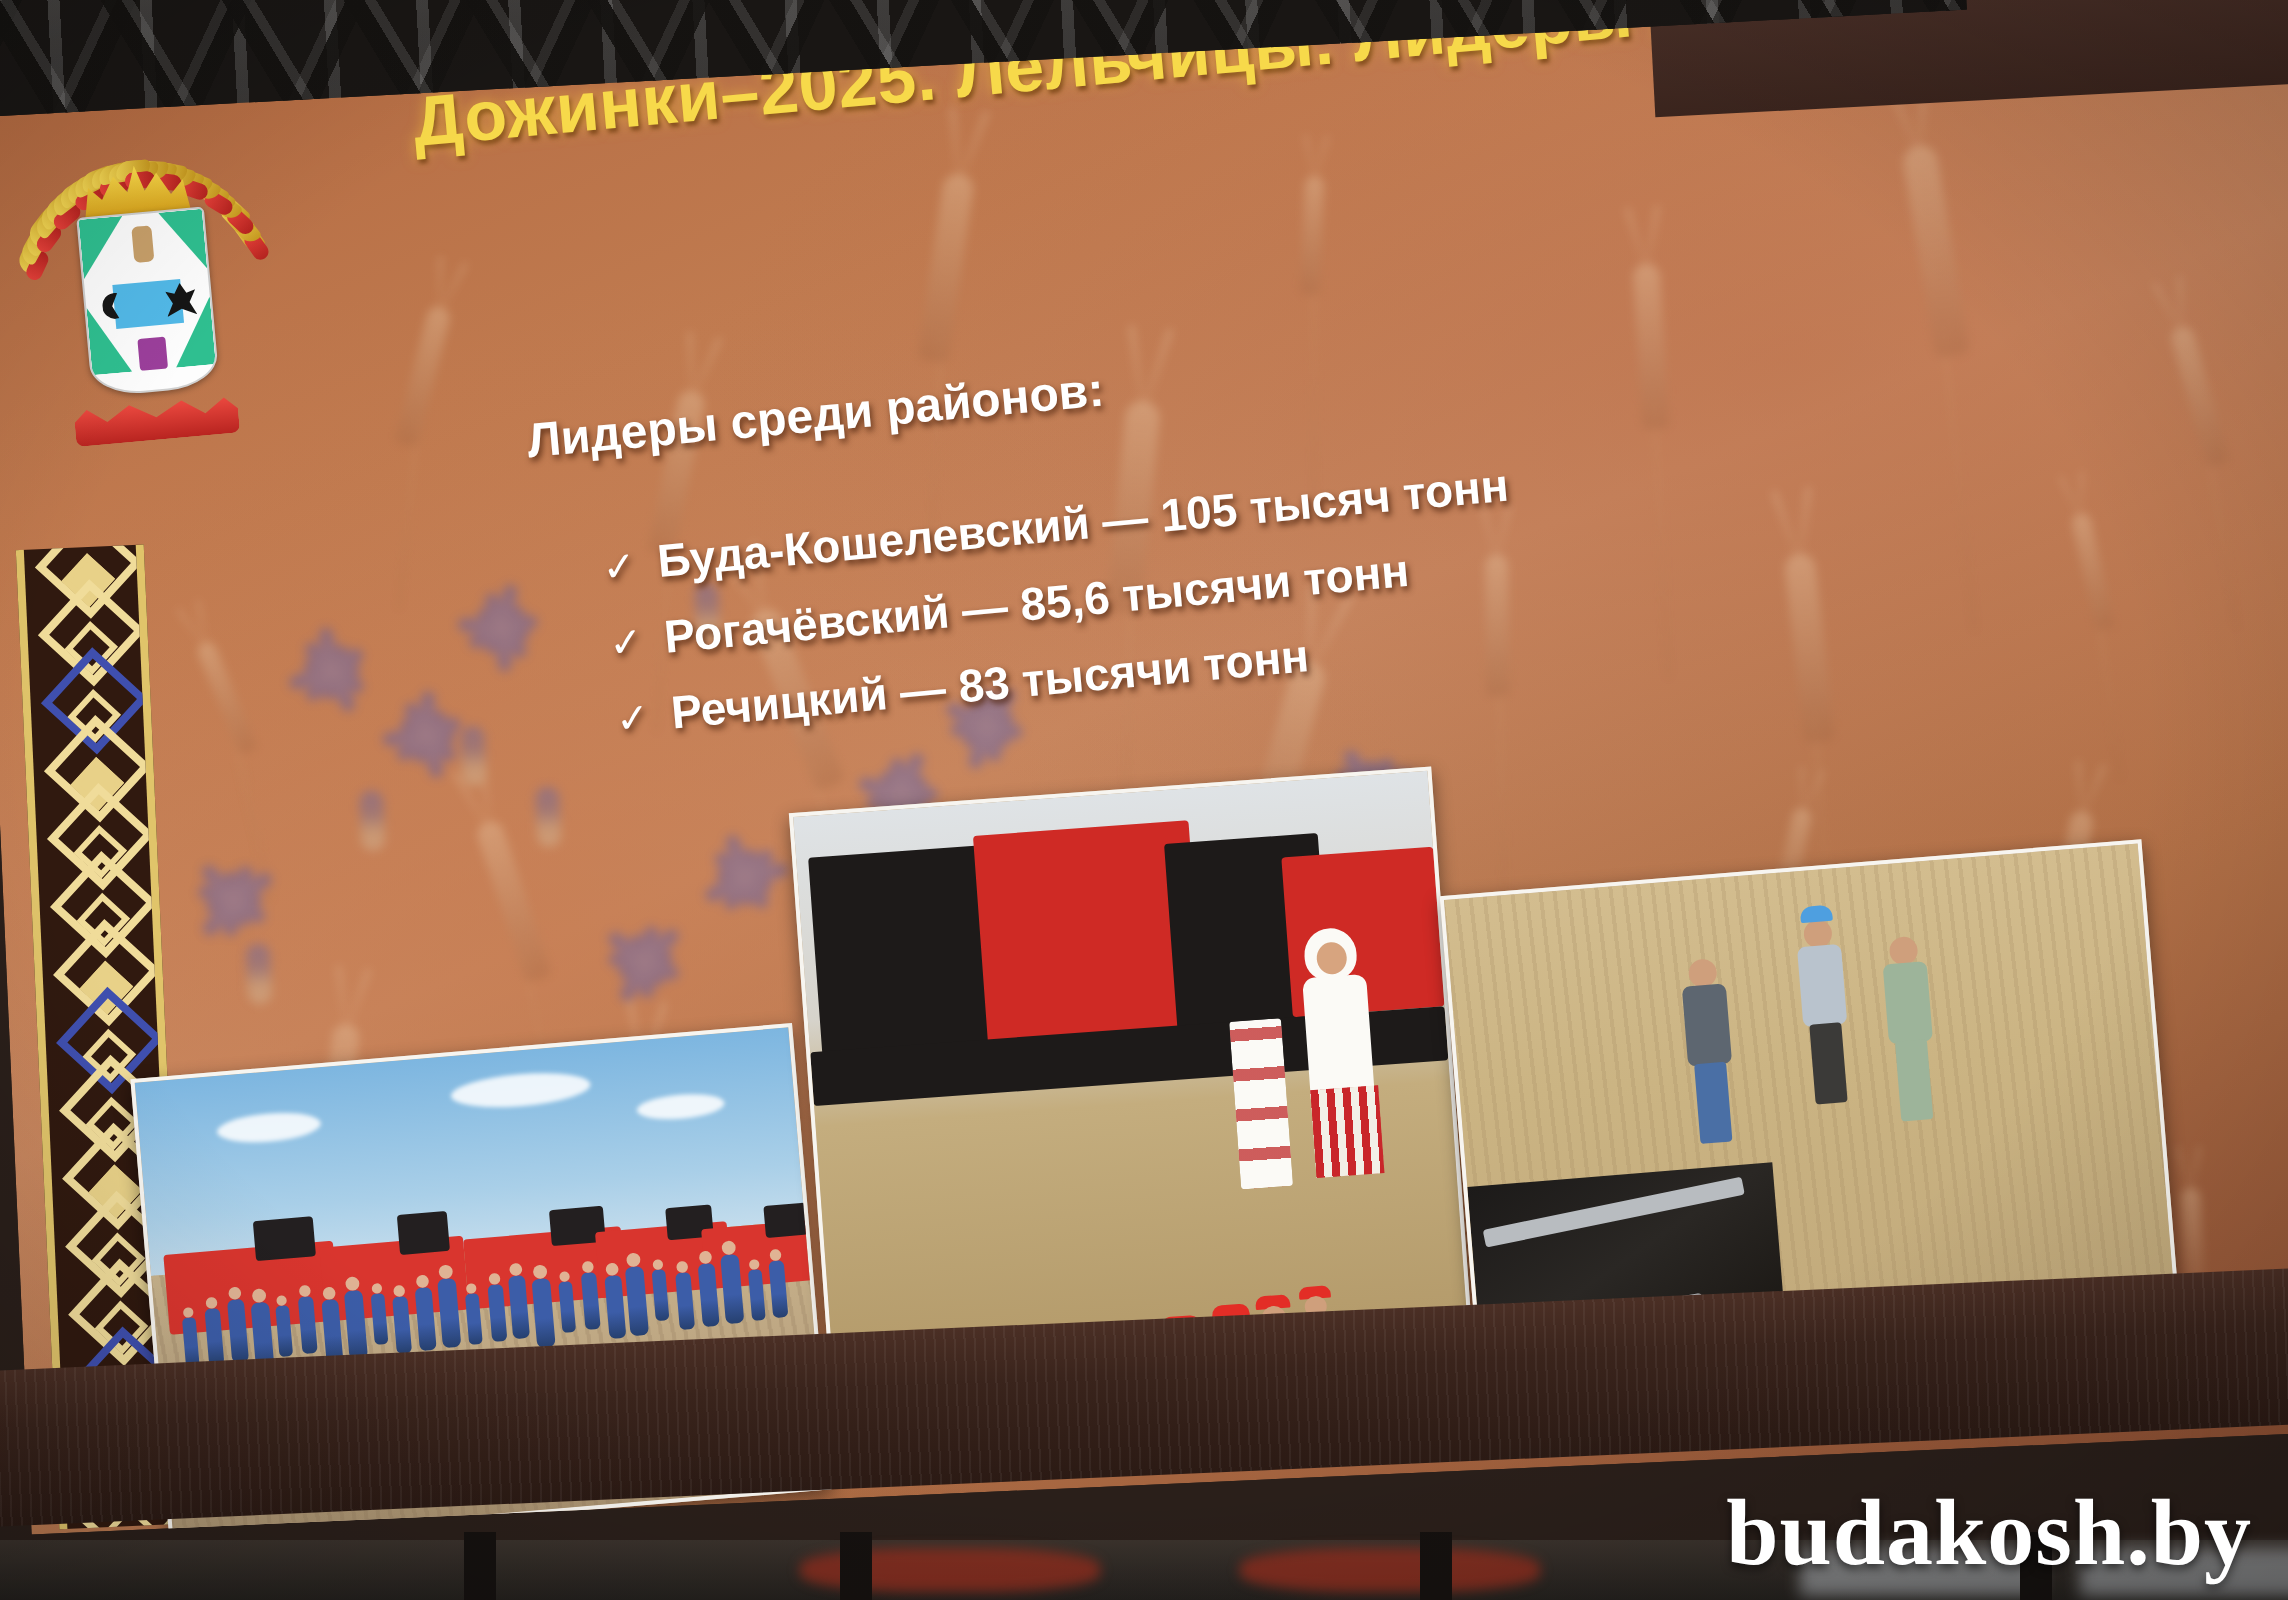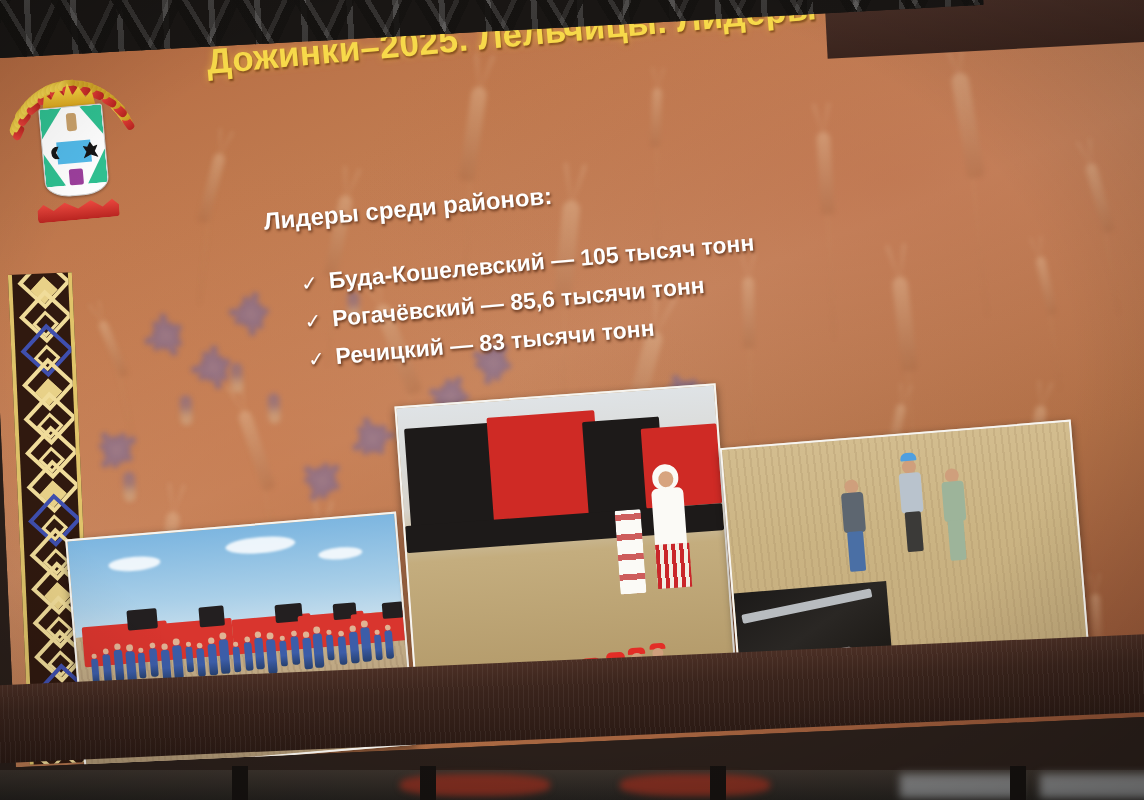--- a/index.html
+++ b/index.html
@@ -713,13 +713,14 @@
   <div class="under-red" style="left:620px;"></div>
   <div class="under-light" style="left:900px;"></div>
   <div class="under-light" style="left:1040px;"></div>
   <div class="support" style="left:232px;"></div>
   <div class="support" style="left:420px;"></div>
   <div class="support" style="left:710px;"></div>
   <div class="support" style="left:1010px;"></div>
 
   <div class="vignette"></div>
 
+  <div class="watermark">budakosh.by</div>
 </div>
 
 </body></html>

